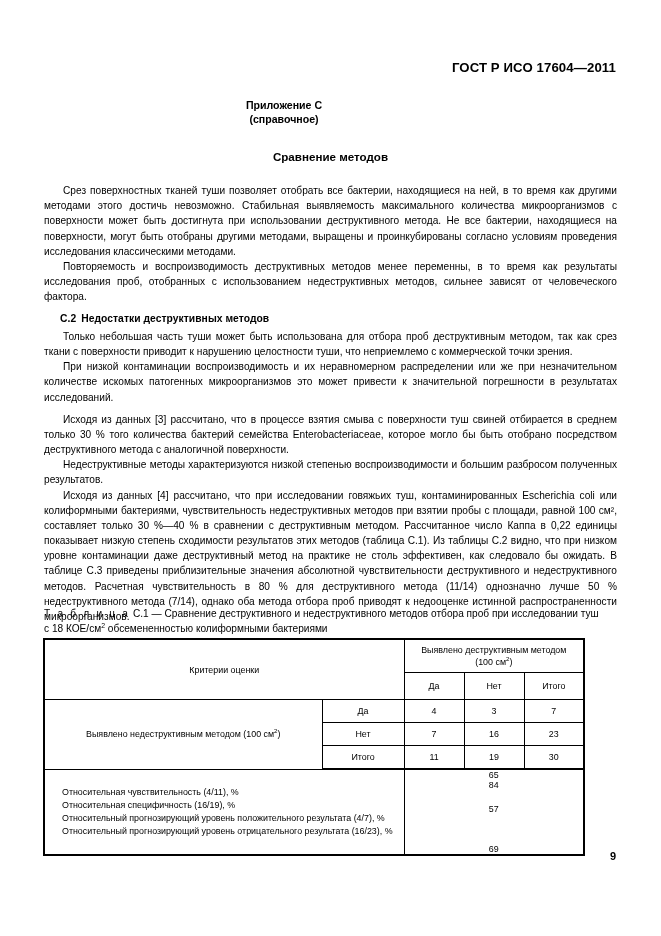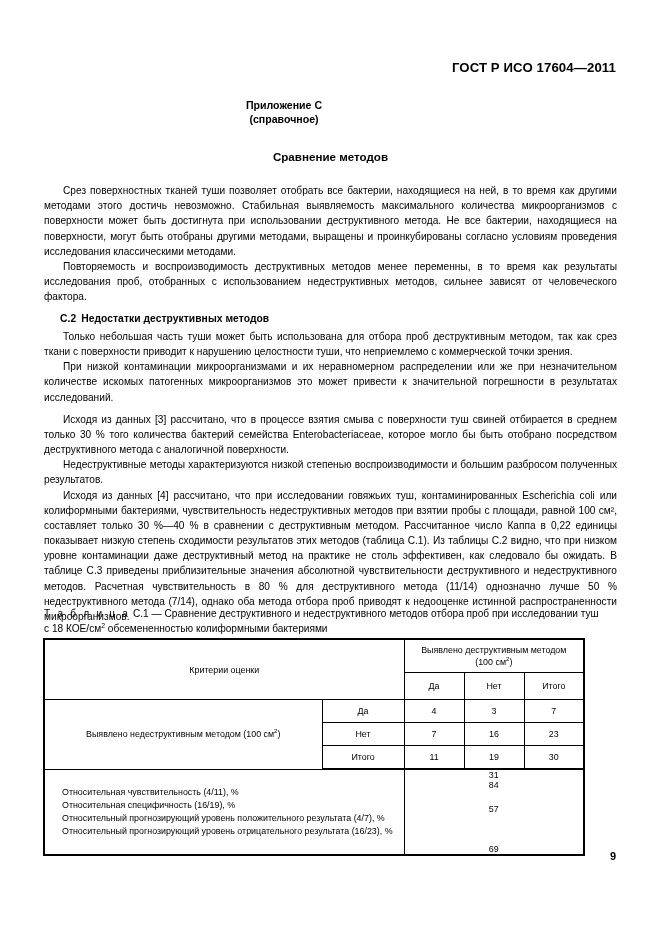--- a/index.html
+++ b/index.html
@@ -180,21 +180,21 @@
 
     <p class="para">Срез поверхностных тканей туши позволяет отобрать все бактерии, находящиеся на ней, в то время как другими методами этого достичь невозможно. Стабильная выявляемость максимального количества микроорганизмов с поверхности может быть достигнута при использовании деструктивного метода. Не все бактерии, находящиеся на поверхности, могут быть отобраны другими методами, выращены и проинкубированы согласно условиям проведения исследования классическими методами.</p>
     <p class="para">Повторяемость и воспроизводимость деструктивных методов менее переменны, в то время как результаты исследования проб, отобранных с использованием недеструктивных методов, сильнее зависят от человеческого фактора.</p>
 
     <div class="gap-sec"></div>
 
     <h3 class="sec-head">
       <span class="num">C.2</span><span>Недостатки деструктивных методов</span>
     </h3>
     <p class="para">Только небольшая часть туши может быть использована для отбора проб деструктивным методом, так как срез ткани с поверхности приводит к нарушению целостности туши, что неприемлемо с коммерческой точки зрения.</p>
-    <p class="para">При низкой контаминации микроорганизмами и их неравномерном распределении или же при незначительном количестве искомых патогенных микроорганизмов это может привести к значительной погрешности в результатах исследований.</p>
+    <p class="para">При низкой контаминации воспроизводимость и их неравномерном распределении или же при незначительном количестве искомых патогенных микроорганизмов это может привести к значительной погрешности в результатах исследований.</p>
 
     <div class="gap-sec"></div>
 
     <p class="para">Исходя из данных [3] рассчитано, что в процессе взятия смыва с поверхности туш свиней отбирается в среднем только 30 % того количества бактерий семейства Enterobacteriaceae, которое могло бы быть отобрано посредством деструктивного метода с аналогичной поверхности.</p>
     <p class="para">Недеструктивные методы характеризуются низкой степенью воспроизводимости и большим разбросом полученных результатов.</p>
     <p class="para">Исходя из данных [4] рассчитано, что при исследовании говяжьих туш, контаминированных Escherichia coli или колиформными бактериями, чувствительность недеструктивных методов при взятии пробы с площади, равной 100 см², составляет только 30 %—40 % в сравнении с деструктивным методом. Рассчитанное число Каппа в 0,22 единицы показывает низкую степень сходимости результатов этих методов (таблица C.1). Из таблицы C.2 видно, что при низком уровне контаминации даже деструктивный метод на практике не столь эффективен, как следовало бы ожидать. В таблице C.3 приведены приблизительные значения абсолютной чувствительности деструктивного и недеструктивного методов. Расчетная чувствительность в 80 % для деструктивного метода (11/14) однозначно лучше 50 % недеструктивного метода (7/14), однако оба метода отбора проб приводят к недооценке истинной распространенности микроорганизмов.</p>
 
   </div>
 
   <div class="tbl-caption">
@@ -251,21 +251,21 @@
         </tr>
 
         <tr class="statsblock">
           <td class="stat bl-thick bb-thick" colspan="2">
             <span class="ind">Относительная чувствительность (4/11), %</span>
             <span class="ind">Относительная специфичность (16/19), %</span>
             <span class="ind">Относительный прогнозирующий уровень положительного результата (4/7), %</span>
             <span class="ind">Относительный прогнозирующий уровень отрицательного результата (16/23), %</span>
           </td>
           <td class="statval bb-thick br-thick" colspan="3">
-            <div>31</div>
+            <div>65</div>
             <div>84</div>
             <div style="margin-top:14px">57</div>
             <div style="margin-top:30px">69</div>
           </td>
         </tr>
       </tbody>
     </table>
   </div>
 
   <div class="folio">9</div>

